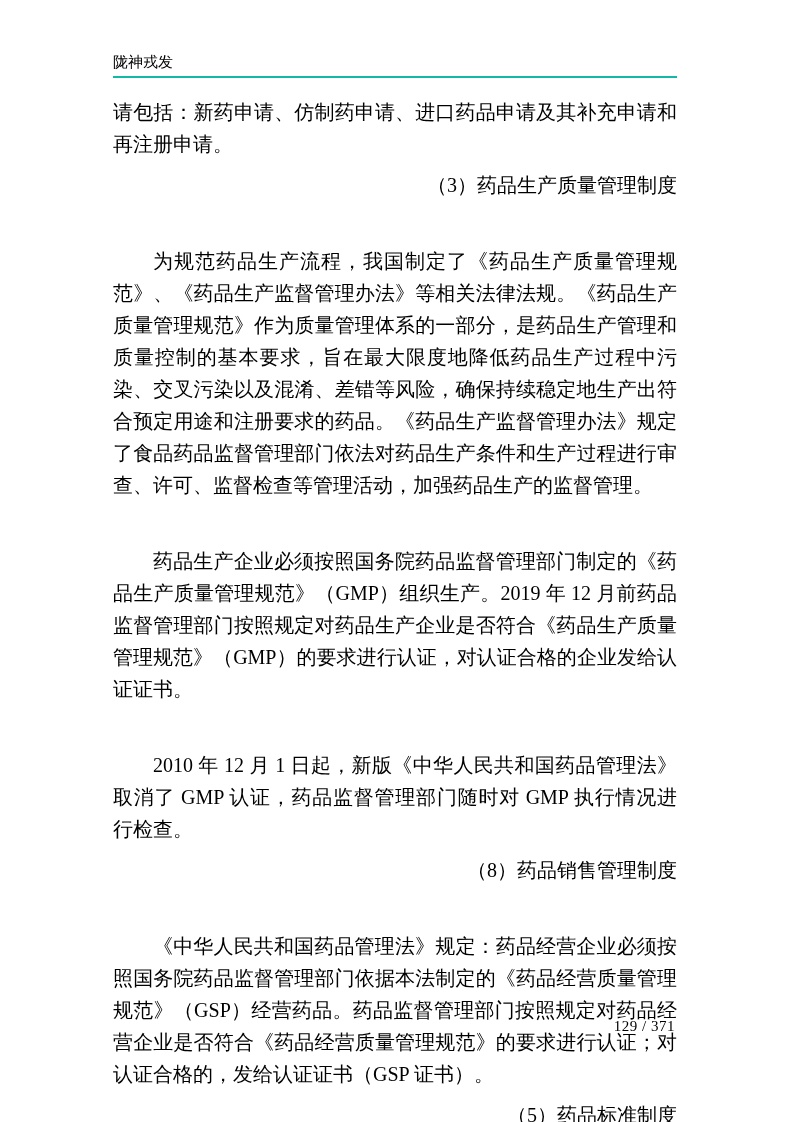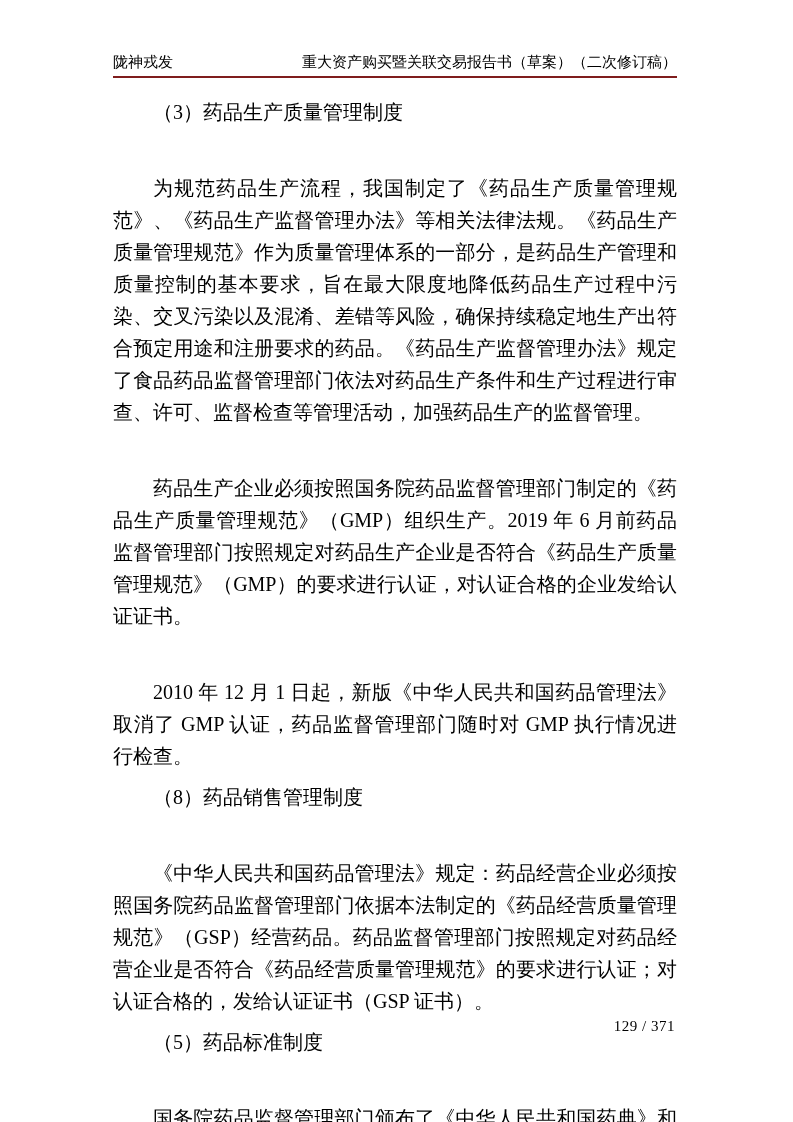--- a/index.html
+++ b/index.html
@@ -21,21 +21,21 @@
     position: absolute;
     left: 113px;
     right: 116px;
     top: 52px;
     display: flex;
     justify-content: space-between;
     align-items: flex-end;
     font-size: 15px;
     line-height: 20px;
     padding-bottom: 4px;
-    border-bottom: 2px solid #7f1d1d;
+    border-bottom: 2px solid #14b8a6;
     white-space: nowrap;
   }
   .content {
     position: absolute;
     left: 113px;
     right: 116px;
     top: 96px;
     font-size: 20px;
     line-height: 32px;
     text-align: justify;
@@ -45,45 +45,45 @@
   }
   .content p.continuation {
     text-indent: 0;
   }
   .content p.paragraph {
     text-indent: 2em;
     margin-top: 44px;
   }
   .content p.heading {
     text-indent: 2em;
-    text-align: left;
+    text-align: right;
   }
   .footer {
     position: absolute;
     right: 118px;
     top: 1018px;
     font-size: 15px;
     font-weight: normal;
     letter-spacing: 0.5px;
   }
 </style>
 </head>
 <body>
 
 <div class="page">
 
   <div class="header">
     <span>陇神戎发</span>
-    <span>重大资产购买暨关联交易报告书（草案）（二次修订稿）</span>
   </div>
 
   <div class="content">
+    <p class="continuation">请包括：新药申请、仿制药申请、进口药品申请及其补充申请和再注册申请。</p>
     <p class="heading">（3）药品生产质量管理制度</p>
     <p class="paragraph">为规范药品生产流程，我国制定了《药品生产质量管理规范》、《药品生产监督管理办法》等相关法律法规。《药品生产质量管理规范》作为质量管理体系的一部分，是药品生产管理和质量控制的基本要求，旨在最大限度地降低药品生产过程中污染、交叉污染以及混淆、差错等风险，确保持续稳定地生产出符合预定用途和注册要求的药品。《药品生产监督管理办法》规定了食品药品监督管理部门依法对药品生产条件和生产过程进行审查、许可、监督检查等管理活动，加强药品生产的监督管理。</p>
-    <p class="paragraph">药品生产企业必须按照国务院药品监督管理部门制定的《药品生产质量管理规范》（GMP）组织生产。2019 年 6 月前药品监督管理部门按照规定对药品生产企业是否符合《药品生产质量管理规范》（GMP）的要求进行认证，对认证合格的企业发给认证证书。</p>
+    <p class="paragraph">药品生产企业必须按照国务院药品监督管理部门制定的《药品生产质量管理规范》（GMP）组织生产。2019 年 12 月前药品监督管理部门按照规定对药品生产企业是否符合《药品生产质量管理规范》（GMP）的要求进行认证，对认证合格的企业发给认证证书。</p>
     <p class="paragraph">2010 年 12 月 1 日起，新版《中华人民共和国药品管理法》取消了 GMP 认证，药品监督管理部门随时对 GMP 执行情况进行检查。</p>
     <p class="heading">（8）药品销售管理制度</p>
     <p class="paragraph">《中华人民共和国药品管理法》规定：药品经营企业必须按照国务院药品监督管理部门依据本法制定的《药品经营质量管理规范》（GSP）经营药品。药品监督管理部门按照规定对药品经营企业是否符合《药品经营质量管理规范》的要求进行认证；对认证合格的，发给认证证书（GSP 证书）。</p>
     <p class="heading">（5）药品标准制度</p>
     <p class="paragraph">国务院药品监督管理部门颁布了《中华人民共和国药典》和药品标准，国务院药品监督管理部门组织药典委员会，负责国家药品标准的制定和修订。</p>
 
   </div>
 
   <div class="footer">129 / 371</div>
 

